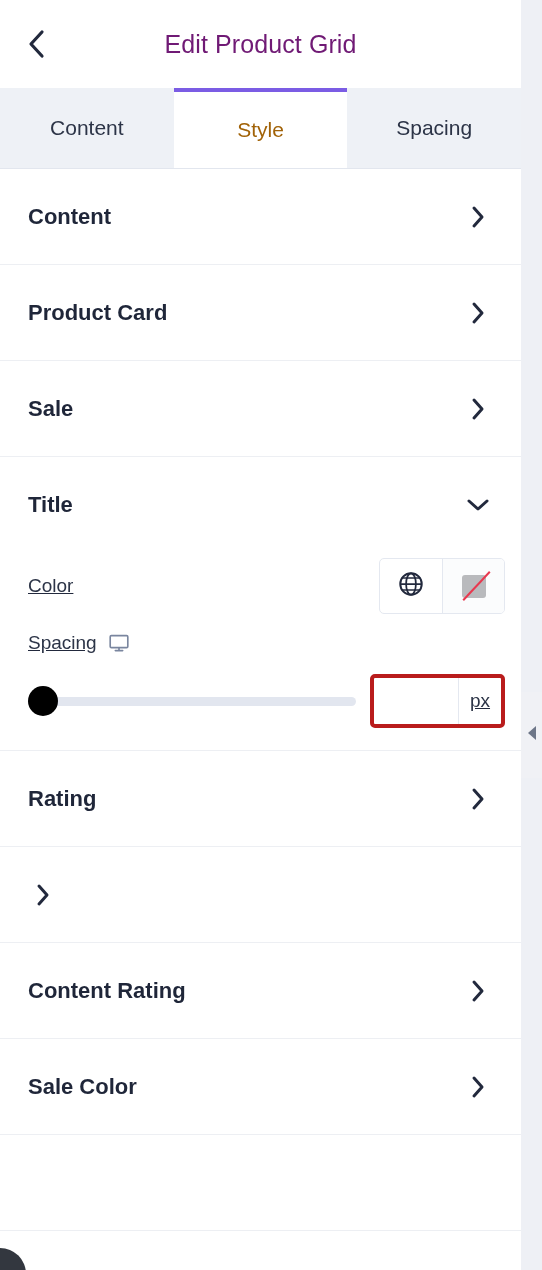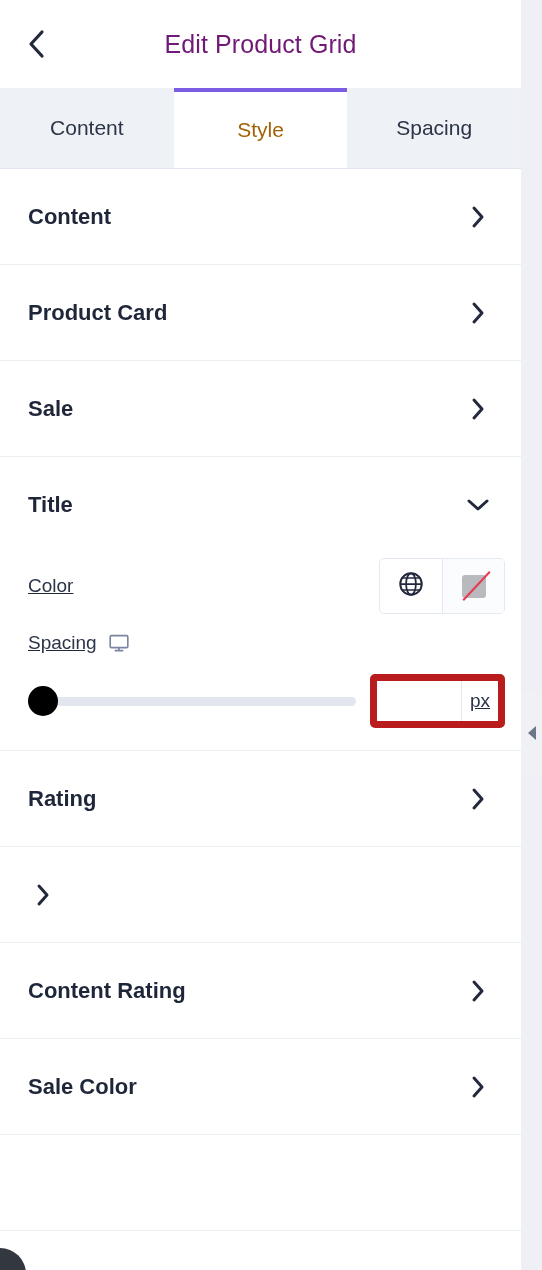--- a/index.html
+++ b/index.html
@@ -206,21 +206,21 @@
   }
   .slider .thumb {
     position: absolute;
     left: 0;
     width: 30px; height: 30px;
     border-radius: 50%;
     background: #000000;
   }
   .num-group {
     display: flex;
-    border: 7px solid #b91c1c;
+    border: 4px solid #b91c1c;
     border-radius: 5px;
     overflow: hidden;
     width: 135px;
     height: 54px;
     box-sizing: border-box;
     background: #ffffff;
   }
   .num-group input {
     width: 84px;
     border: 0;

